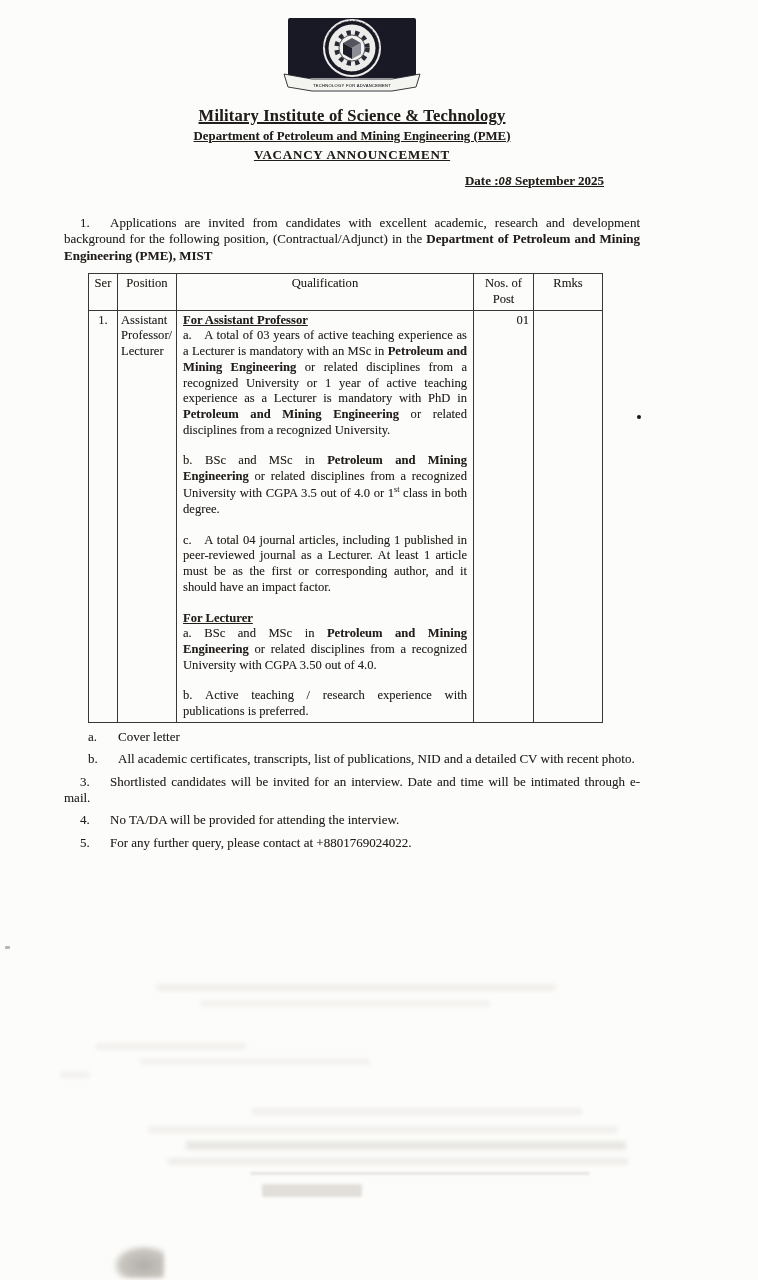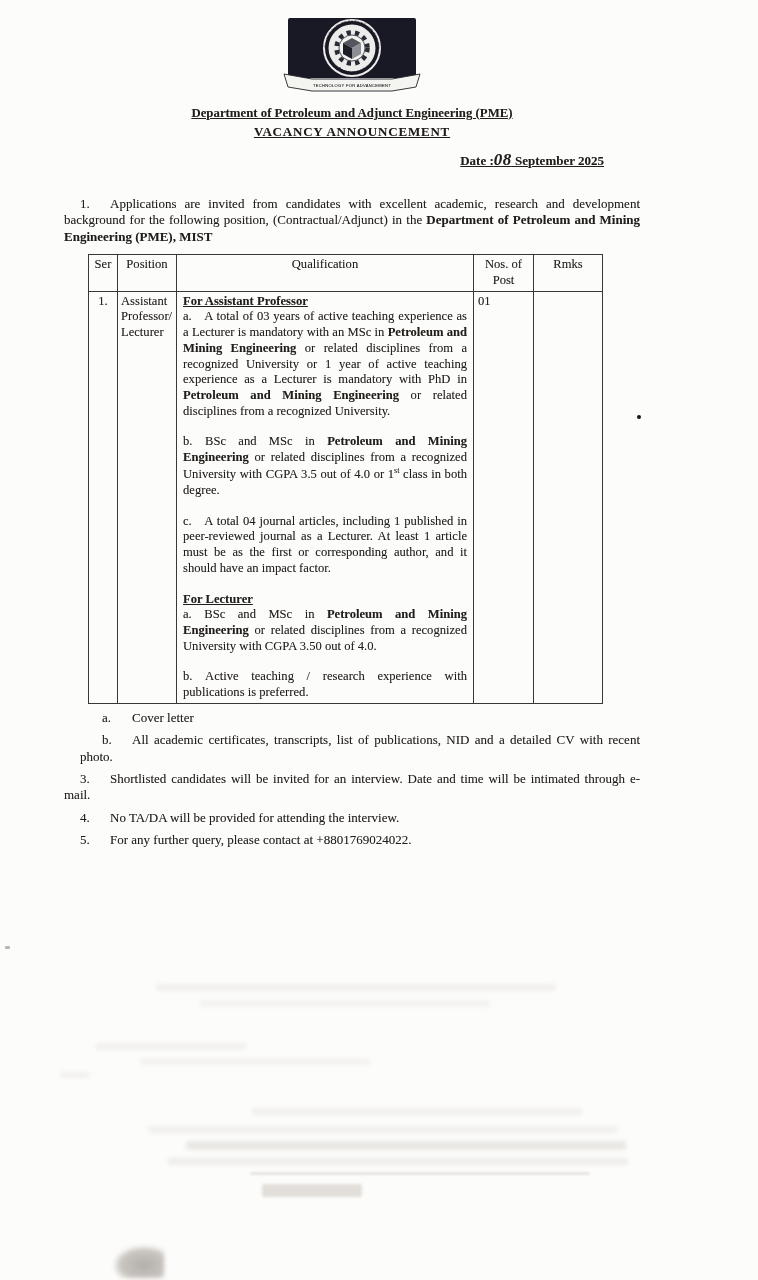--- a/index.html
+++ b/index.html
@@ -12,38 +12,38 @@
   }
   .content{padding:18px 118px 0 64px;}
   
   .logo-wrap{text-align:center; margin:0 0 4px 0;}
   .title{font-size:16.5px;font-weight:bold;text-align:center;
     text-decoration:underline; text-decoration-thickness:1.5px; letter-spacing:.2px;}
   .dept{font-size:12.8px;font-weight:bold;text-align:center;text-decoration:underline;margin-top:3px;}
   .announce{font-size:13px;font-weight:bold;text-align:center;text-decoration:underline;letter-spacing:.8px;margin-top:3px;}
   .dateline{text-align:right;margin-top:10px;padding-right:36px;font-weight:bold;font-size:13px;}
   .date-inner{text-decoration:underline;}
-  .hand{font-family:Liberation Serif, serif;font-style:italic;font-size:17px;letter-spacing:.5px;}
+  .hand{font-family:Liberation Sans, sans-serif;font-style:italic;font-size:11px;letter-spacing:.5px;}
   
   .item{font-size:13px;line-height:1.26;text-align:justify;text-indent:16px;margin-top:6px;}
   .item .num{display:inline-block;width:30px;text-indent:0;}
   .intro{margin-top:26px;}
-  .sub{margin-left:16px;text-indent:22px;}
+  .sub{margin-left:2px;text-indent:22px;}
   .gap-top{margin-top:17px;}
   .b{font-weight:bold;}
   .u{text-decoration:underline;}
   .sup{vertical-align:super;font-size:.65em;}
   
   table{border-collapse:collapse;table-layout:fixed;width:514px;margin:9px 0 0 24px;
     font-size:12.6px;line-height:1.25;}
   th,td{border:1.4px solid #3b3734;vertical-align:top;padding:2px 4px;}
   thead th{font-weight:normal;text-align:center;padding:2px 1px;border-bottom-width:1.6px;}
   td.cell-ser{text-align:center;}
   td.cell-pos{padding:2px 3px;}
-  td.cell-nos{text-align:left;}
+  td.cell-nos{text-align:right;}
   td.cell-qual{padding:2px 6px;}
   .qblock{text-align:justify;}
   .qgap{margin-top:15px;}
   
   .sig{margin:30px 0 0 324px;width:210px;font-size:12.8px;line-height:1.3;}
   .sig svg{display:block;margin-left:2px;}
   .sig-line{border-bottom:1.6px solid #2e2b28;width:196px;margin-top:-8px;}
   .sig-role{margin-top:4px;}
   
   .ghost{position:absolute;background:#a89f97;filter:blur(2px);border-radius:2px;height:7px;}
@@ -76,21 +76,22 @@
         <circle cx="70" cy="30" r="15.5" fill="none" stroke="#2a2a35" stroke-width="4.5" stroke-dasharray="4.2 4.2"></circle>
         <circle cx="70" cy="30" r="13" fill="#f2f2ee" stroke="#2a2a35" stroke-width=".8"></circle>
         <polygon points="70,20 79,25 70,30 61,25" fill="#55555f"></polygon>
         <polygon points="61,25 70,30 70,41 61,36" fill="#1e1e28"></polygon>
         <polygon points="79,25 70,30 70,41 79,36" fill="#8d8d96"></polygon>
         <polygon points="2,56 30,61 110,61 138,56 134,69 110,73 30,73 6,69" fill="#f4f4f0" stroke="#23232e" stroke-width=".9"></polygon>
         <text x="70" y="69" font-size="4.1" fill="#15151f" text-anchor="middle" letter-spacing=".3" font-family="Liberation Sans, sans-serif">TECHNOLOGY FOR ADVANCEMENT</text>
       </svg>
     </div>
 
-    <div class="dept">Department of Petroleum and Adjunct Engineering (PME)</div>
+    <div class="title">Military Institute of Science &amp; Technology</div>
+    <div class="dept">Department of Petroleum and Mining Engineering (PME)</div>
     <div class="announce">VACANCY ANNOUNCEMENT</div>
 
     <div class="dateline">
       <span class="date-inner"><span>Date :</span><span class="hand">08</span><span> September 2025</span></span>
     </div>
 
     <div class="item intro"><span class="num">1.</span><span><span>Applications are invited from candidates with excellent academic, research and development background for the following position, (Contractual/Adjunct) in the </span><span class="b">Department of Petroleum and Mining Engineering (PME), MIST</span></span></div>
 
     <table>
       <colgroup>

